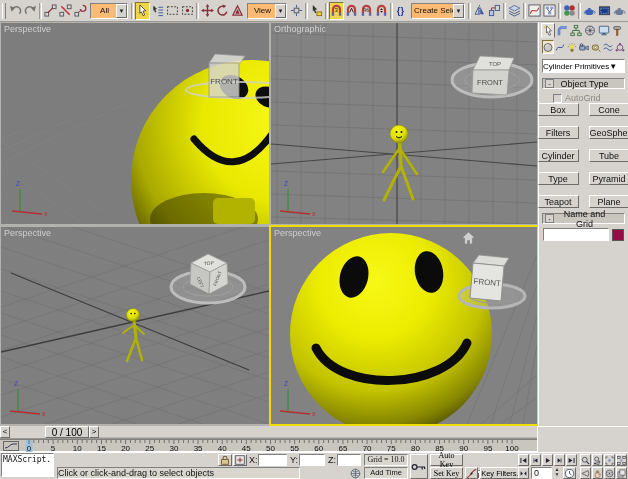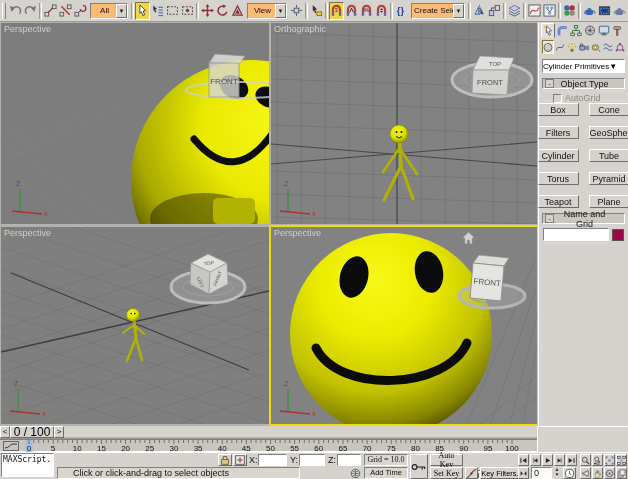--- a/index.html
+++ b/index.html
@@ -40,31 +40,31 @@
   .autogrid{display:flex;align-items:center;margin:4px 0 0 14px;font-size:9px;color:#8a8881;}
   .autogrid .cbox{width:9px;height:9px;background:#d6d3ce;border-top:1px solid #808080;border-left:1px solid #808080;border-bottom:1px solid #fff;border-right:1px solid #fff;margin-right:3px;}
   .objgrid{display:grid;grid-template-columns:41px 41px;gap:10px;justify-content:center;}
   .cpbtn{height:13px;font-size:9px;font-family:"Liberation Sans",sans-serif;background:#d6d3ce;border-top:1px solid #fff;border-left:1px solid #fff;border-bottom:1px solid #6e6c68;border-right:1px solid #6e6c68;padding:0;color:#111;}
   .namerow{display:flex;align-items:center;margin:4px 4px 0 4px;gap:3px;}
   .namefield{flex:1;height:13px;background:#fff;border-top:1px solid #808080;border-left:1px solid #808080;border-bottom:1px solid #fff;border-right:1px solid #fff;}
   .swatch{width:12px;height:12px;border:1px solid #555;}
   
   .timeslider{position:absolute;left:0;top:426px;width:537px;height:13px;background:#d6d3ce;border-bottom:1px solid #9a9892;display:flex;align-items:center;}
   .ts-arrow{width:10px;height:12px;font-size:8px;line-height:10px;text-align:center;background:#d6d3ce;border-top:1px solid #fff;border-left:1px solid #fff;border-bottom:1px solid #6e6c68;border-right:1px solid #6e6c68;padding:0;}
-  .ts-value{width:44px;height:12px;font-size:12px;text-align:center;line-height:11px;background:#d6d3ce;border-top:1px solid #fff;border-left:1px solid #fff;border-bottom:1px solid #6e6c68;border-right:1px solid #6e6c68;}
+  .ts-value{width:44px;height:12px;font-size:10px;text-align:center;line-height:11px;background:#d6d3ce;border-top:1px solid #fff;border-left:1px solid #fff;border-bottom:1px solid #6e6c68;border-right:1px solid #6e6c68;margin-left:35px;}
   .rightblank{position:absolute;left:537px;top:426px;width:91px;height:26px;background:#d6d3ce;border-left:1px solid #fff;border-top:1px solid #fff;}
   .trackbar{position:absolute;left:0;top:439px;width:537px;height:13px;background:#c9c6c0;border-top:1px solid #808080;border-bottom:1px solid #fff;}
   .minicurve{position:absolute;left:3px;top:1px;width:18px;height:10px;padding:0;border:0;background:transparent;}
   
   .statusbar{position:absolute;left:0;top:452px;width:628px;height:27px;background:#d6d3ce;border-top:1px solid #fff;font-size:9px;color:#111;}
   .sb{position:absolute;}
   .listener-pink{left:1px;top:1px;width:53px;height:12px;background:#ddc2bf;}
   .listener-white{left:1px;top:0;width:53px;height:24px;background:#fff;font-family:"DejaVu Sans Mono",monospace;font-size:8px;line-height:11px;padding-left:1px;overflow:hidden;white-space:nowrap;}
   .statusfield{left:57px;top:1px;width:158px;height:12px;background:#d9d6d0;line-height:10px;padding-left:4px;}
-  .promptfield{left:57px;top:14px;width:243px;height:12px;background:#d9d6d0;line-height:10px;padding-left:15px;white-space:nowrap;overflow:hidden;}
+  .promptfield{left:57px;top:14px;width:243px;height:12px;background:#d9d6d0;line-height:10px;padding-left:0;white-space:nowrap;overflow:hidden;}
   .sbbtn{background:#d6d3ce;border-top:1px solid #fff;border-left:1px solid #fff;border-bottom:1px solid #6e6c68;border-right:1px solid #6e6c68;display:flex;align-items:center;justify-content:center;padding:0;}
   .sbfield{background:#fff;border-top:1px solid #808080;border-left:1px solid #808080;border-bottom:1px solid #fff;border-right:1px solid #fff;}
   .sblabel{font-size:9px;line-height:12px;}
   .keyfont{font-size:8px;font-family:Liberation Serif, serif;}
   .navgrid button svg{width:11px;height:11px;}
 </style>
 </head>
 <body>
 
 <div class="root">
@@ -550,21 +550,21 @@
       <span class="cbox"></span>
       <span>AutoGrid</span>
     </div>
     <div class="objgrid">
         <button class="cpbtn">Box</button>
         <button class="cpbtn">Cone</button>
         <button class="cpbtn">Filters</button>
         <button class="cpbtn">GeoSphere</button>
         <button class="cpbtn">Cylinder</button>
         <button class="cpbtn">Tube</button>
-        <button class="cpbtn">Torus</button>
+        <button class="cpbtn">Type</button>
         <button class="cpbtn">Pyramid</button>
         <button class="cpbtn">Teapot</button>
         <button class="cpbtn">Plane</button>
       </div>
     <div class="rollout sunken">
       <span class="minus">-</span>
       <span class="rtitle">Name and Grid</span>
     </div>
     <div class="namerow">
       <div class="namefield"></div>

